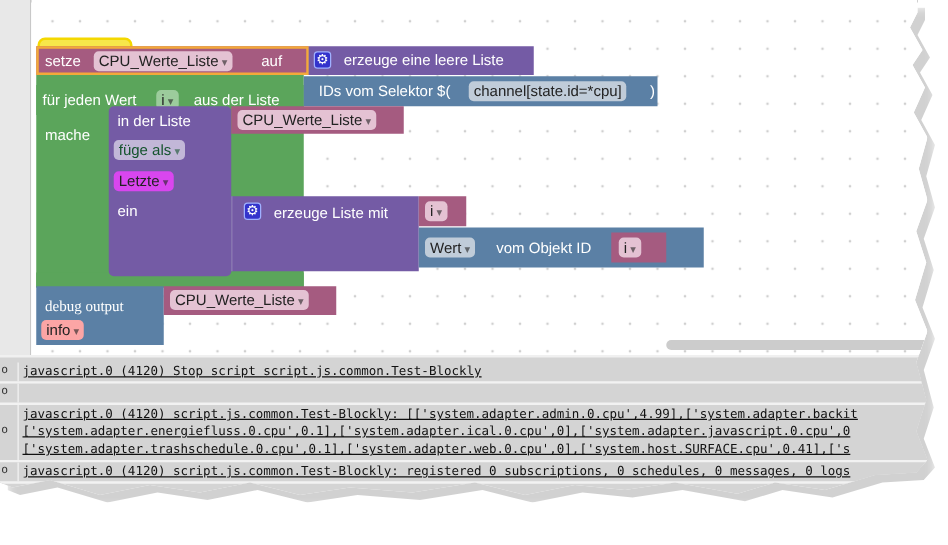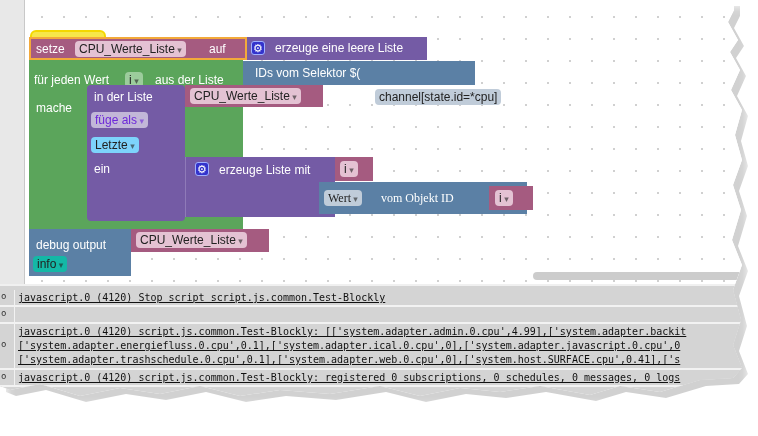--- a/index.html
+++ b/index.html
@@ -56,54 +56,54 @@
 
     <div class="blk green" style="left:4px;top:60px;width:214px;height:170px;"></div>
     <div class="blk green" style="left:4px;top:68px;width:214px;height:24px;">
       <span class="txt" style="left:5px;top:4px;">für jeden Wert</span>
       <span class="field dd" style="left:96px;top:4px;background:#9ccc9c;color:#222;">i</span>
       <span class="txt" style="left:126px;top:4px;">aus der Liste</span>
     </div>
     <span class="txt blk" style="left:11px;top:88px;margin-top:12px;">mache</span>
     <div class="blk" style="left:4px;top:218px;width:214px;height:12px;background:#5ba55b;"></div>
 
-    <div class="blk blue" style="left:218px;top:61px;width:232px;height:24px;">
+    <div class="blk blue" style="left:218px;top:61px;width:283px;height:24px;">
       <span class="txt" style="left:12px;top:4px;">IDs vom Selektor $(</span>
-      <span class="field" style="left:132px;top:4px;background:#c0ccd9;color:#222;margin-top:24px;">channel[state.id=*cpu]</span>
+      <span class="field" style="left:132px;top:4px;background:#c0ccd9;color:#222;">channel[state.id=*cpu]</span>
       <span class="txt" style="left:277px;top:4px;">)</span>
     </div>
 
     <div class="blk violet" style="left:62px;top:85px;width:98px;height:136px;border-radius:4px;">
       <span class="txt" style="left:7px;top:4px;">in der Liste</span>
-      <span class="field dd" style="left:4px;top:27px;background:#c2b7d8;color:#6d28d9;">füge als</span>
-      <span class="field dd" style="left:4px;top:52px;background:#7dd3fc;color:#222;">Letzte</span>
+      <span class="field dd" style="left:4px;top:27px;background:#c2b7d8;color:#14532d;">füge als</span>
+      <span class="field dd" style="left:4px;top:52px;background:#d946ef;color:#222;">Letzte</span>
       <span class="txt" style="left:7px;top:76px;">ein</span>
     </div>
     <div class="blk purple-l" style="left:160px;top:85px;width:138px;height:22px;">
       <span class="field var dd" style="left:5px;top:3px;">CPU_Werte_Liste</span>
     </div>
 
     <div class="blk violet" style="left:160px;top:157px;width:150px;height:60px;border-left:1px solid #8f7ab8;">
       <span class="gear" style="left:9px;top:5px;">⚙</span>
       <span class="txt" style="left:33px;top:5px;">erzeuge Liste mit</span>
     </div>
     <div class="blk purple-l" style="left:310px;top:157px;width:38px;height:24px;">
       <span class="field var dd" style="left:5px;top:4px;">i</span>
     </div>
-    <div class="blk blue" style="left:294px;top:182px;width:208px;height:32px;font-family:Liberation Serif, serif;">
+    <div class="blk blue" style="left:310px;top:182px;width:228px;height:32px;">
       <span class="field dd" style="left:5px;top:8px;background:#c0ccd9;color:#222;">Wert</span>
       <span class="txt" style="left:62px;top:8px;">vom Objekt ID</span>
     </div>
     <div class="blk purple-l" style="left:464px;top:186px;width:44px;height:24px;">
       <span class="field var dd" style="left:6px;top:4px;">i</span>
     </div>
 
     <div class="blk blue" style="left:4px;top:229px;width:102px;height:47px;">
-      <span class="txt" style="left:7px;top:8px;">debug output</span>
-      <span class="field dd" style="left:4px;top:27px;background:#14b8a6;color:#222;">info</span>
+      <span class="txt" style="left:7px;top:8px;font-family:Liberation Serif, serif;">debug output</span>
+      <span class="field dd" style="left:4px;top:27px;background:#fca5a5;color:#222;">info</span>
     </div>
     <div class="blk purple-l" style="left:106px;top:229px;width:138px;height:23px;">
       <span class="field var dd" style="left:5px;top:3px;">CPU_Werte_Liste</span>
     </div>
 
     <div class="hscroll"></div>
   </div>
 
   <div class="log">
     <div class="logrow" style="top:4px;height:15px;">

